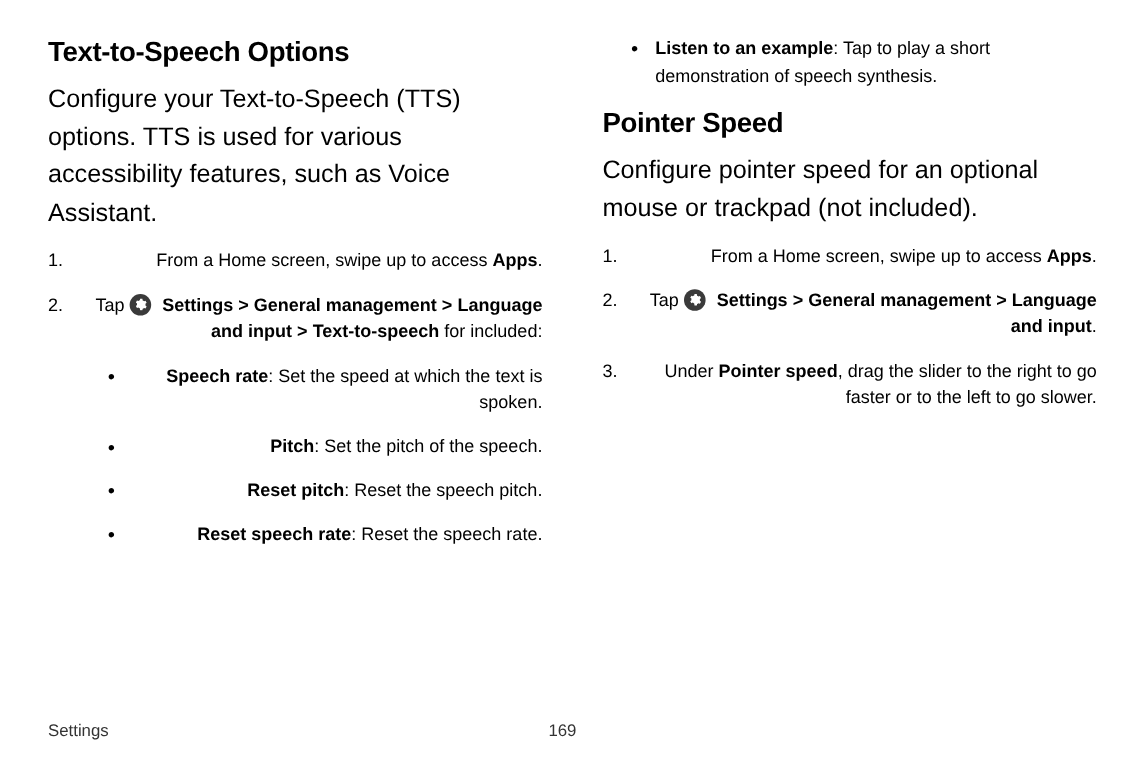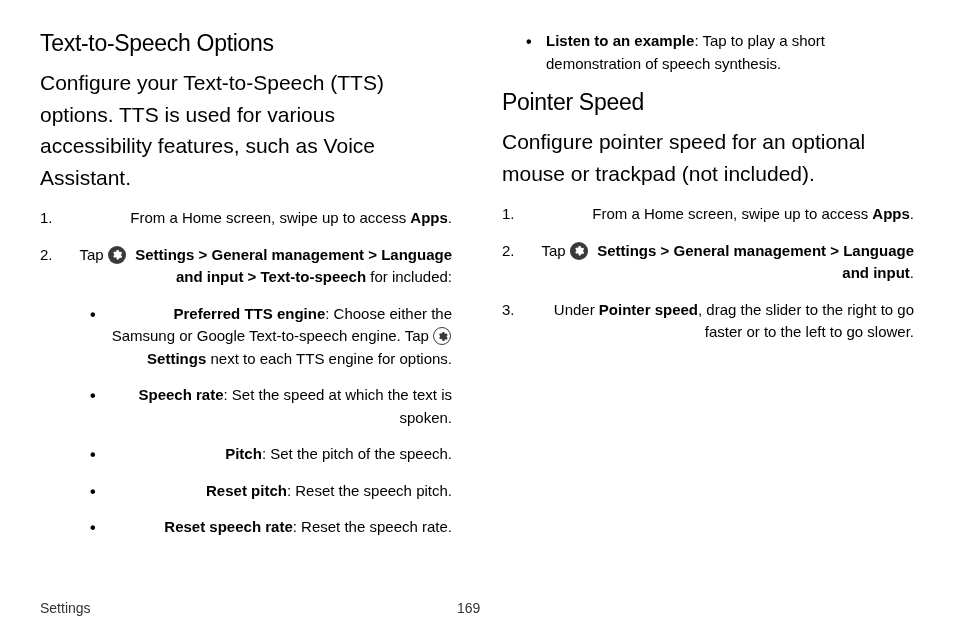--- a/index.html
+++ b/index.html
@@ -19,21 +19,21 @@
     .columns {
       display: flex;
       gap: 50px;
     }
     .col {
       flex: 1;
       width: 50%;
     }
     h2 {
       font-size: 23px;
-      font-weight: normal;
+      font-weight: bold;
       margin-bottom: 10px;
       letter-spacing: -0.3px;
     }
     p.intro {
       font-size: 21px;
       line-height: 1.5;
       margin-bottom: 14px;
     }
     ol.steps {
       list-style: none;
@@ -155,28 +155,20 @@
               <path d="M12 8a4 4 0 100 8 4 4 0 000-8zm9.4 4c0-.5 0-1-.1-1.4l2.1-1.6-2-3.5-2.5 1a8 8 0 00-2.4-1.4L16 2h-4l-.5 2.6A8 8 0 009.1 6l-2.5-1-2 3.5 2.1 1.6c-.1.5-.1.9-.1 1.4s0 1 .1 1.4l-2.1 1.6 2 3.5 2.5-1c.7.6 1.5 1 2.4 1.4L12 22h4l.5-2.6c.9-.3 1.7-.8 2.4-1.4l2.5 1 2-3.5-2.1-1.6c.1-.5.1-.9.1-1.4z"></path>
             </svg>
           </span>
         <span class="b">&nbsp;</span><span class="b">Settings</span>
         <span class="b chev"> <span>&gt;</span> </span><span class="b">General management</span>
         <span class="b chev"> <span>&gt;</span> </span><span class="b">Language and input</span>
         <span class="b chev"> <span>&gt;</span> </span><span class="b">Text-to-speech</span><span> for included:</span>
 
         <ul class="bullets">
           <li>
-            <span class="b">Preferred TTS engine</span><span>: Choose either the Samsung or Google Text-to-speech engine. Tap </span><span class="icon-circle icon-outline">
-                <svg class="gear-dark" viewBox="0 0 24 24" fill="#3a3a3a">
-                  <path d="M12 8a4 4 0 100 8 4 4 0 000-8zm9.4 4c0-.5 0-1-.1-1.4l2.1-1.6-2-3.5-2.5 1a8 8 0 00-2.4-1.4L16 2h-4l-.5 2.6A8 8 0 009.1 6l-2.5-1-2 3.5 2.1 1.6c-.1.5-.1.9-.1 1.4s0 1 .1 1.4l-2.1 1.6 2 3.5 2.5-1c.7.6 1.5 1 2.4 1.4L12 22h4l.5-2.6c.9-.3 1.7-.8 2.4-1.4l2.5 1 2-3.5-2.1-1.6c.1-.5.1-.9.1-1.4z"></path>
-                </svg>
-              </span>
-            <span class="b">&nbsp;</span><span class="b">Settings</span><span> next to each TTS engine for options.</span>
-          </li>
-          <li>
             <span class="b">Speech rate</span><span>: Set the speed at which the text is spoken.</span>
           </li>
           <li>
             <span class="b">Pitch</span><span>: Set the pitch of the speech.</span>
           </li>
           <li>
             <span class="b">Reset pitch</span><span>: Reset the speech pitch.</span>
           </li>
           <li>
             <span class="b">Reset speech rate</span><span>: Reset the speech rate.</span>

